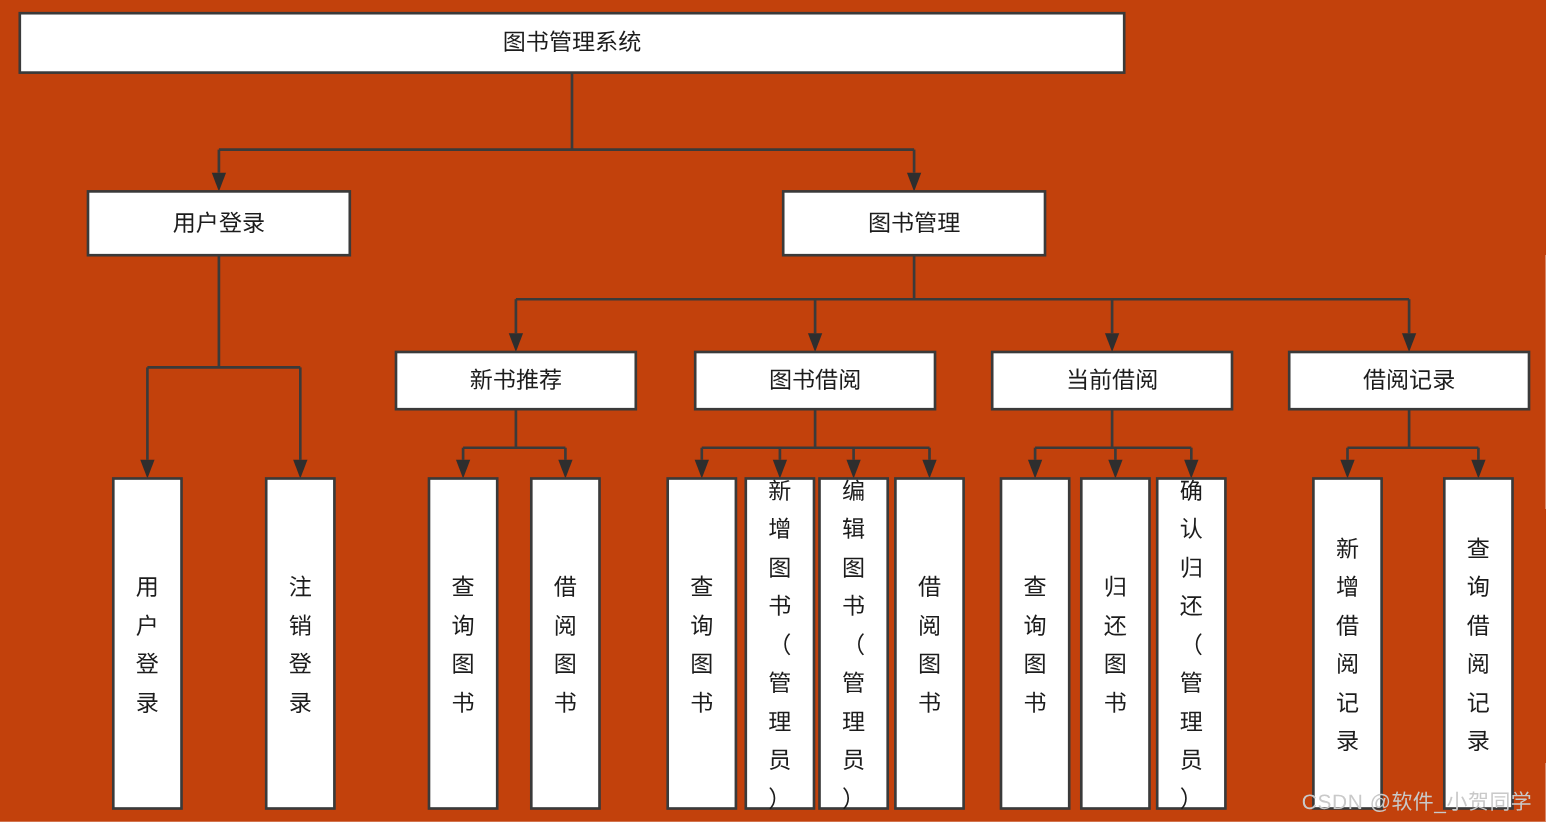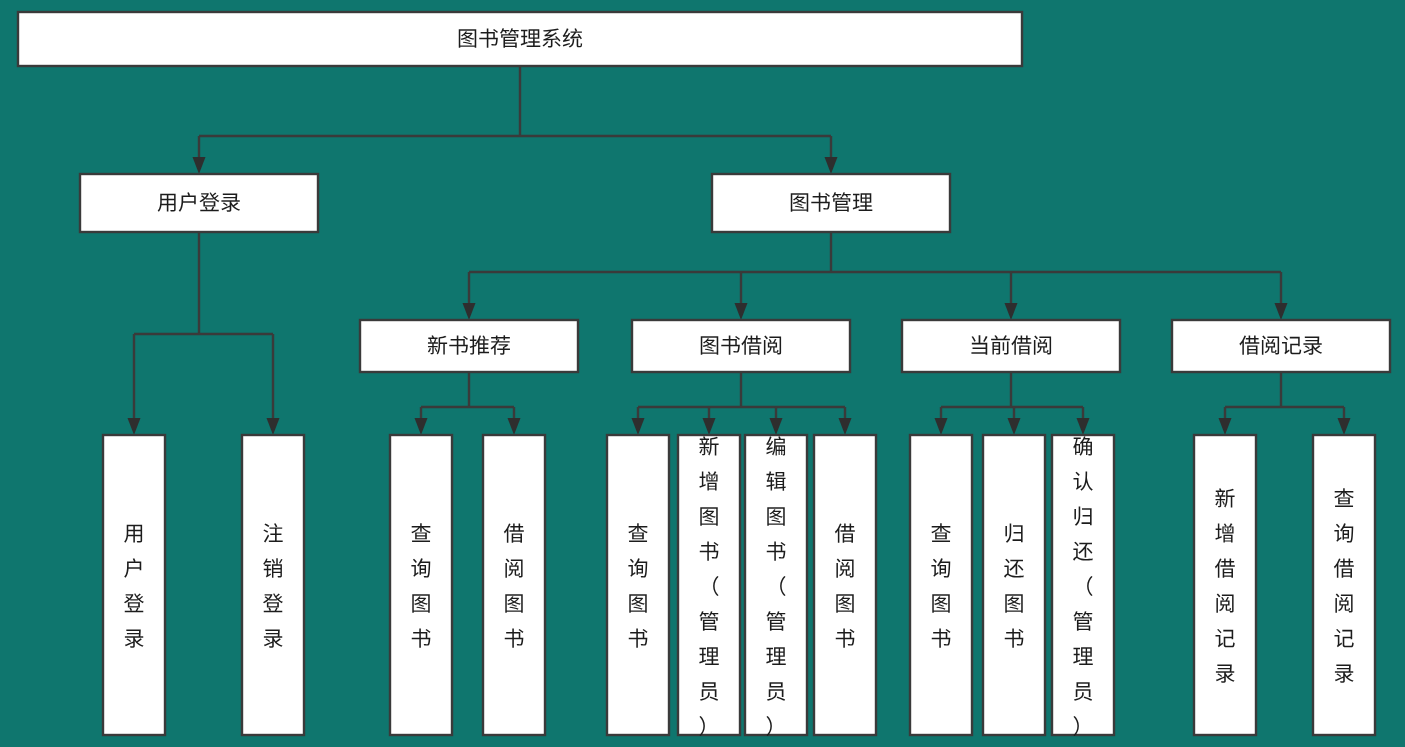--- a/index.html
+++ b/index.html
@@ -11,21 +11,21 @@
   body {
     font-family: "Liberation Sans", "DejaVu Sans", sans-serif;
     width: 1405px;
     height: 747px;
     overflow: hidden;
   }
   #diagram-root {
     position: relative;
     width: 1405px;
     height: 747px;
-    background: #0f766e;
+    background: #c2410c;
   }
   #diagram-svg {
     position: absolute;
     top: 0;
     left: 0;
     width: 1405px;
     height: 747px;
     display: block;
   }
   .node-box {
@@ -169,14 +169,15 @@
         <text x="845" y="541" class="node-label-v"><tspan x="845" dy="0">借</tspan><tspan x="845" dy="35">阅</tspan><tspan x="845" dy="35">图</tspan><tspan x="845" dy="35">书</tspan></text>
         <text x="941" y="541" class="node-label-v"><tspan x="941" dy="0">查</tspan><tspan x="941" dy="35">询</tspan><tspan x="941" dy="35">图</tspan><tspan x="941" dy="35">书</tspan></text>
         <text x="1014" y="541" class="node-label-v"><tspan x="1014" dy="0">归</tspan><tspan x="1014" dy="35">还</tspan><tspan x="1014" dy="35">图</tspan><tspan x="1014" dy="35">书</tspan></text>
         <text x="1083" y="453.5" class="node-label-v"><tspan x="1083" dy="0">确</tspan><tspan x="1083" dy="35">认</tspan><tspan x="1083" dy="35">归</tspan><tspan x="1083" dy="35">还</tspan><tspan x="1083" dy="35">（</tspan><tspan x="1083" dy="35">管</tspan><tspan x="1083" dy="35">理</tspan><tspan x="1083" dy="35">员</tspan><tspan x="1083" dy="35">）</tspan></text>
         <text x="1225" y="506" class="node-label-v"><tspan x="1225" dy="0">新</tspan><tspan x="1225" dy="35">增</tspan><tspan x="1225" dy="35">借</tspan><tspan x="1225" dy="35">阅</tspan><tspan x="1225" dy="35">记</tspan><tspan x="1225" dy="35">录</tspan></text>
         <text x="1344" y="506" class="node-label-v"><tspan x="1344" dy="0">查</tspan><tspan x="1344" dy="35">询</tspan><tspan x="1344" dy="35">借</tspan><tspan x="1344" dy="35">阅</tspan><tspan x="1344" dy="35">记</tspan><tspan x="1344" dy="35">录</tspan></text>
       </g>
 
   </svg>
 
+  <div class="watermark">CSDN @软件_小贺同学</div>
 
 </div>
 
 </body></html>

